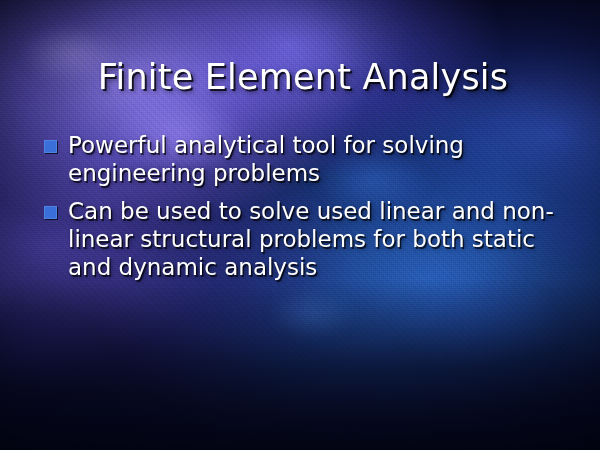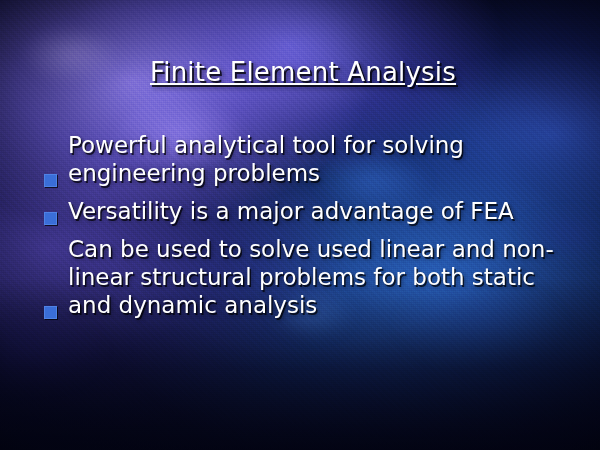--- a/index.html
+++ b/index.html
@@ -67,41 +67,40 @@
     position: absolute;
     inset: 0;
   }
 
   .slide-title {
     position: absolute;
     left: 0;
     right: 0;
     top: 58px;
     text-align: center;
-    font-size: 26px;
+    font-size: 35px;
     line-height: 1.1;
     color: #ffffff;
     letter-spacing: 0.2px;
     text-shadow:
       2px 2px 0 rgba(0,0,0,0.75),
       3px 3px 5px rgba(0,0,0,0.5);
     padding-left: 6px;
-    text-decoration: underline;
   }
 
   .bullets {
     position: absolute;
     left: 44px;
     right: 42px;
     top: 131px;
   }
 
   .bullet {
     display: flex;
-    align-items: flex-end;
+    align-items: flex-start;
     margin-bottom: 10px;
   }
 
   .bullet-marker {
     flex: 0 0 auto;
     width: 13px;
     height: 13px;
     margin-top: 9px;
     margin-right: 11px;
     background: #3a6ed8;
@@ -134,24 +133,20 @@
 
     <div class="slide-title">Finite Element Analysis</div>
 
     <div class="bullets">
 
       <div class="bullet">
         <span class="bullet-marker"></span>
         <span class="bullet-text">Powerful analytical tool for solving engineering problems</span>
       </div>
 
-      <div class="bullet">
-        <span class="bullet-marker"></span>
-        <span class="bullet-text">Versatility is a major advantage of FEA</span>
-      </div>
 
       <div class="bullet">
         <span class="bullet-marker"></span>
         <span class="bullet-text">Can be used to solve used linear and non-linear structural problems for both static and dynamic analysis</span>
       </div>
 
     </div>
   </div>
 </div>
 

